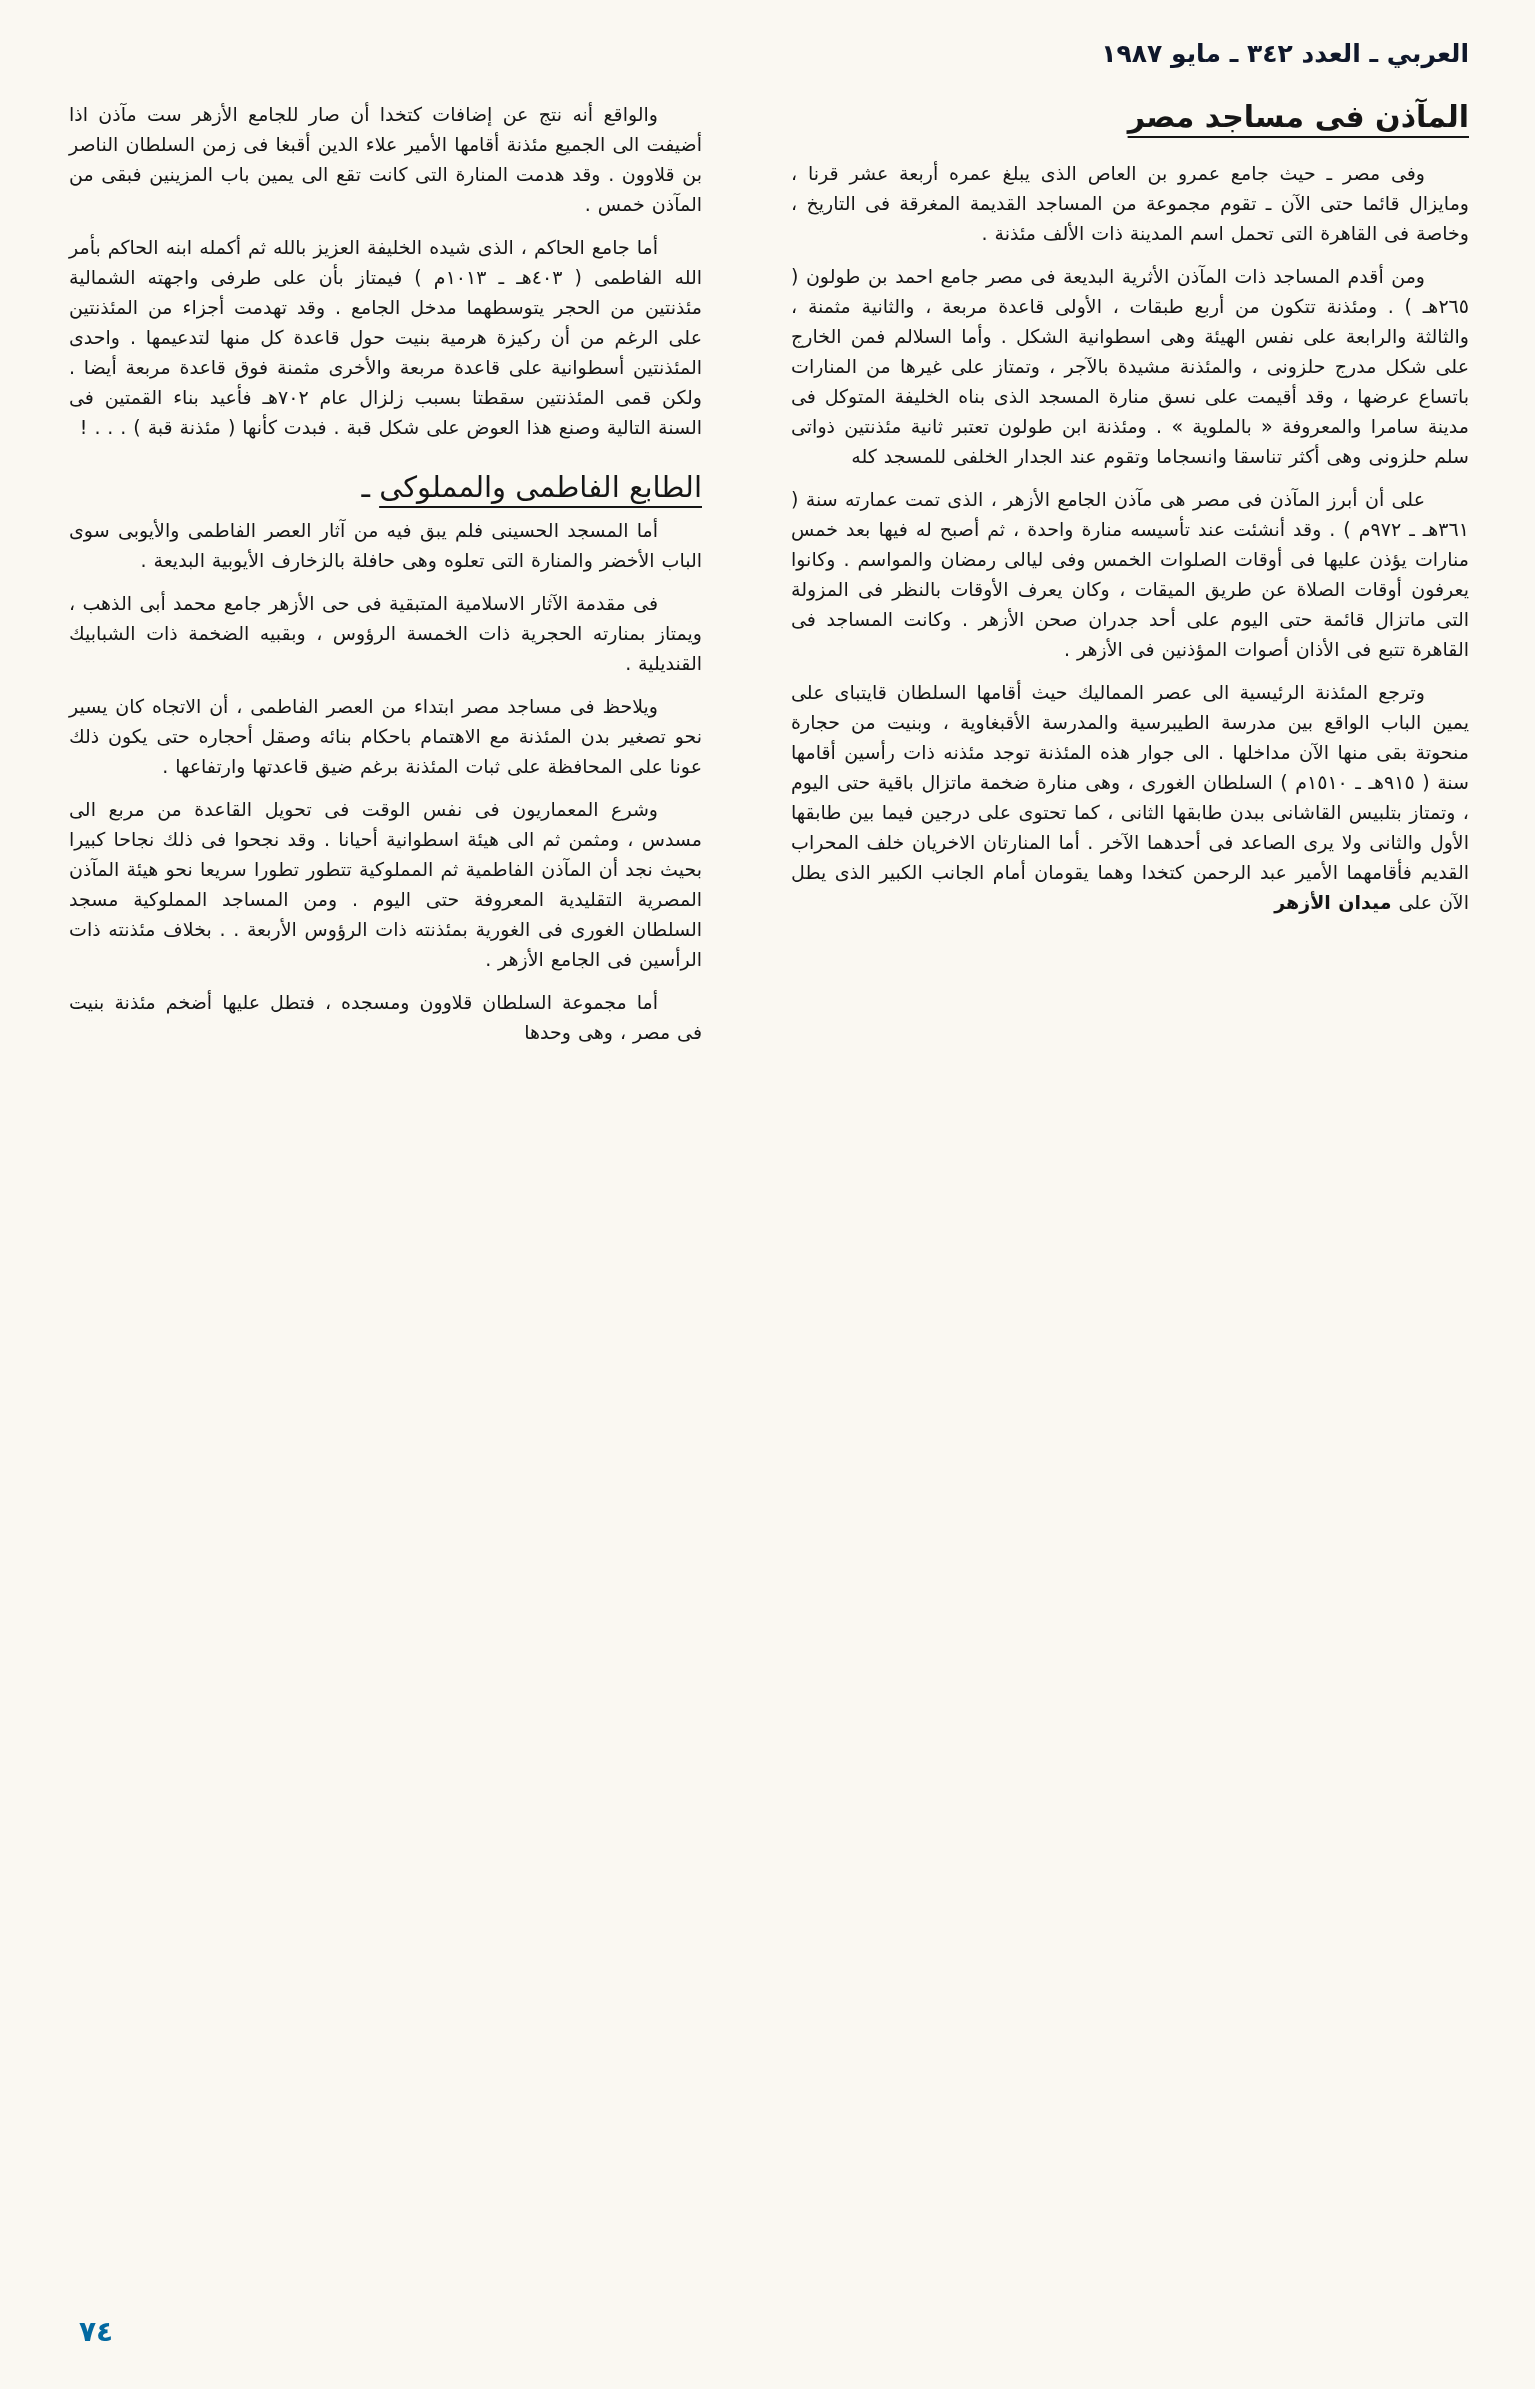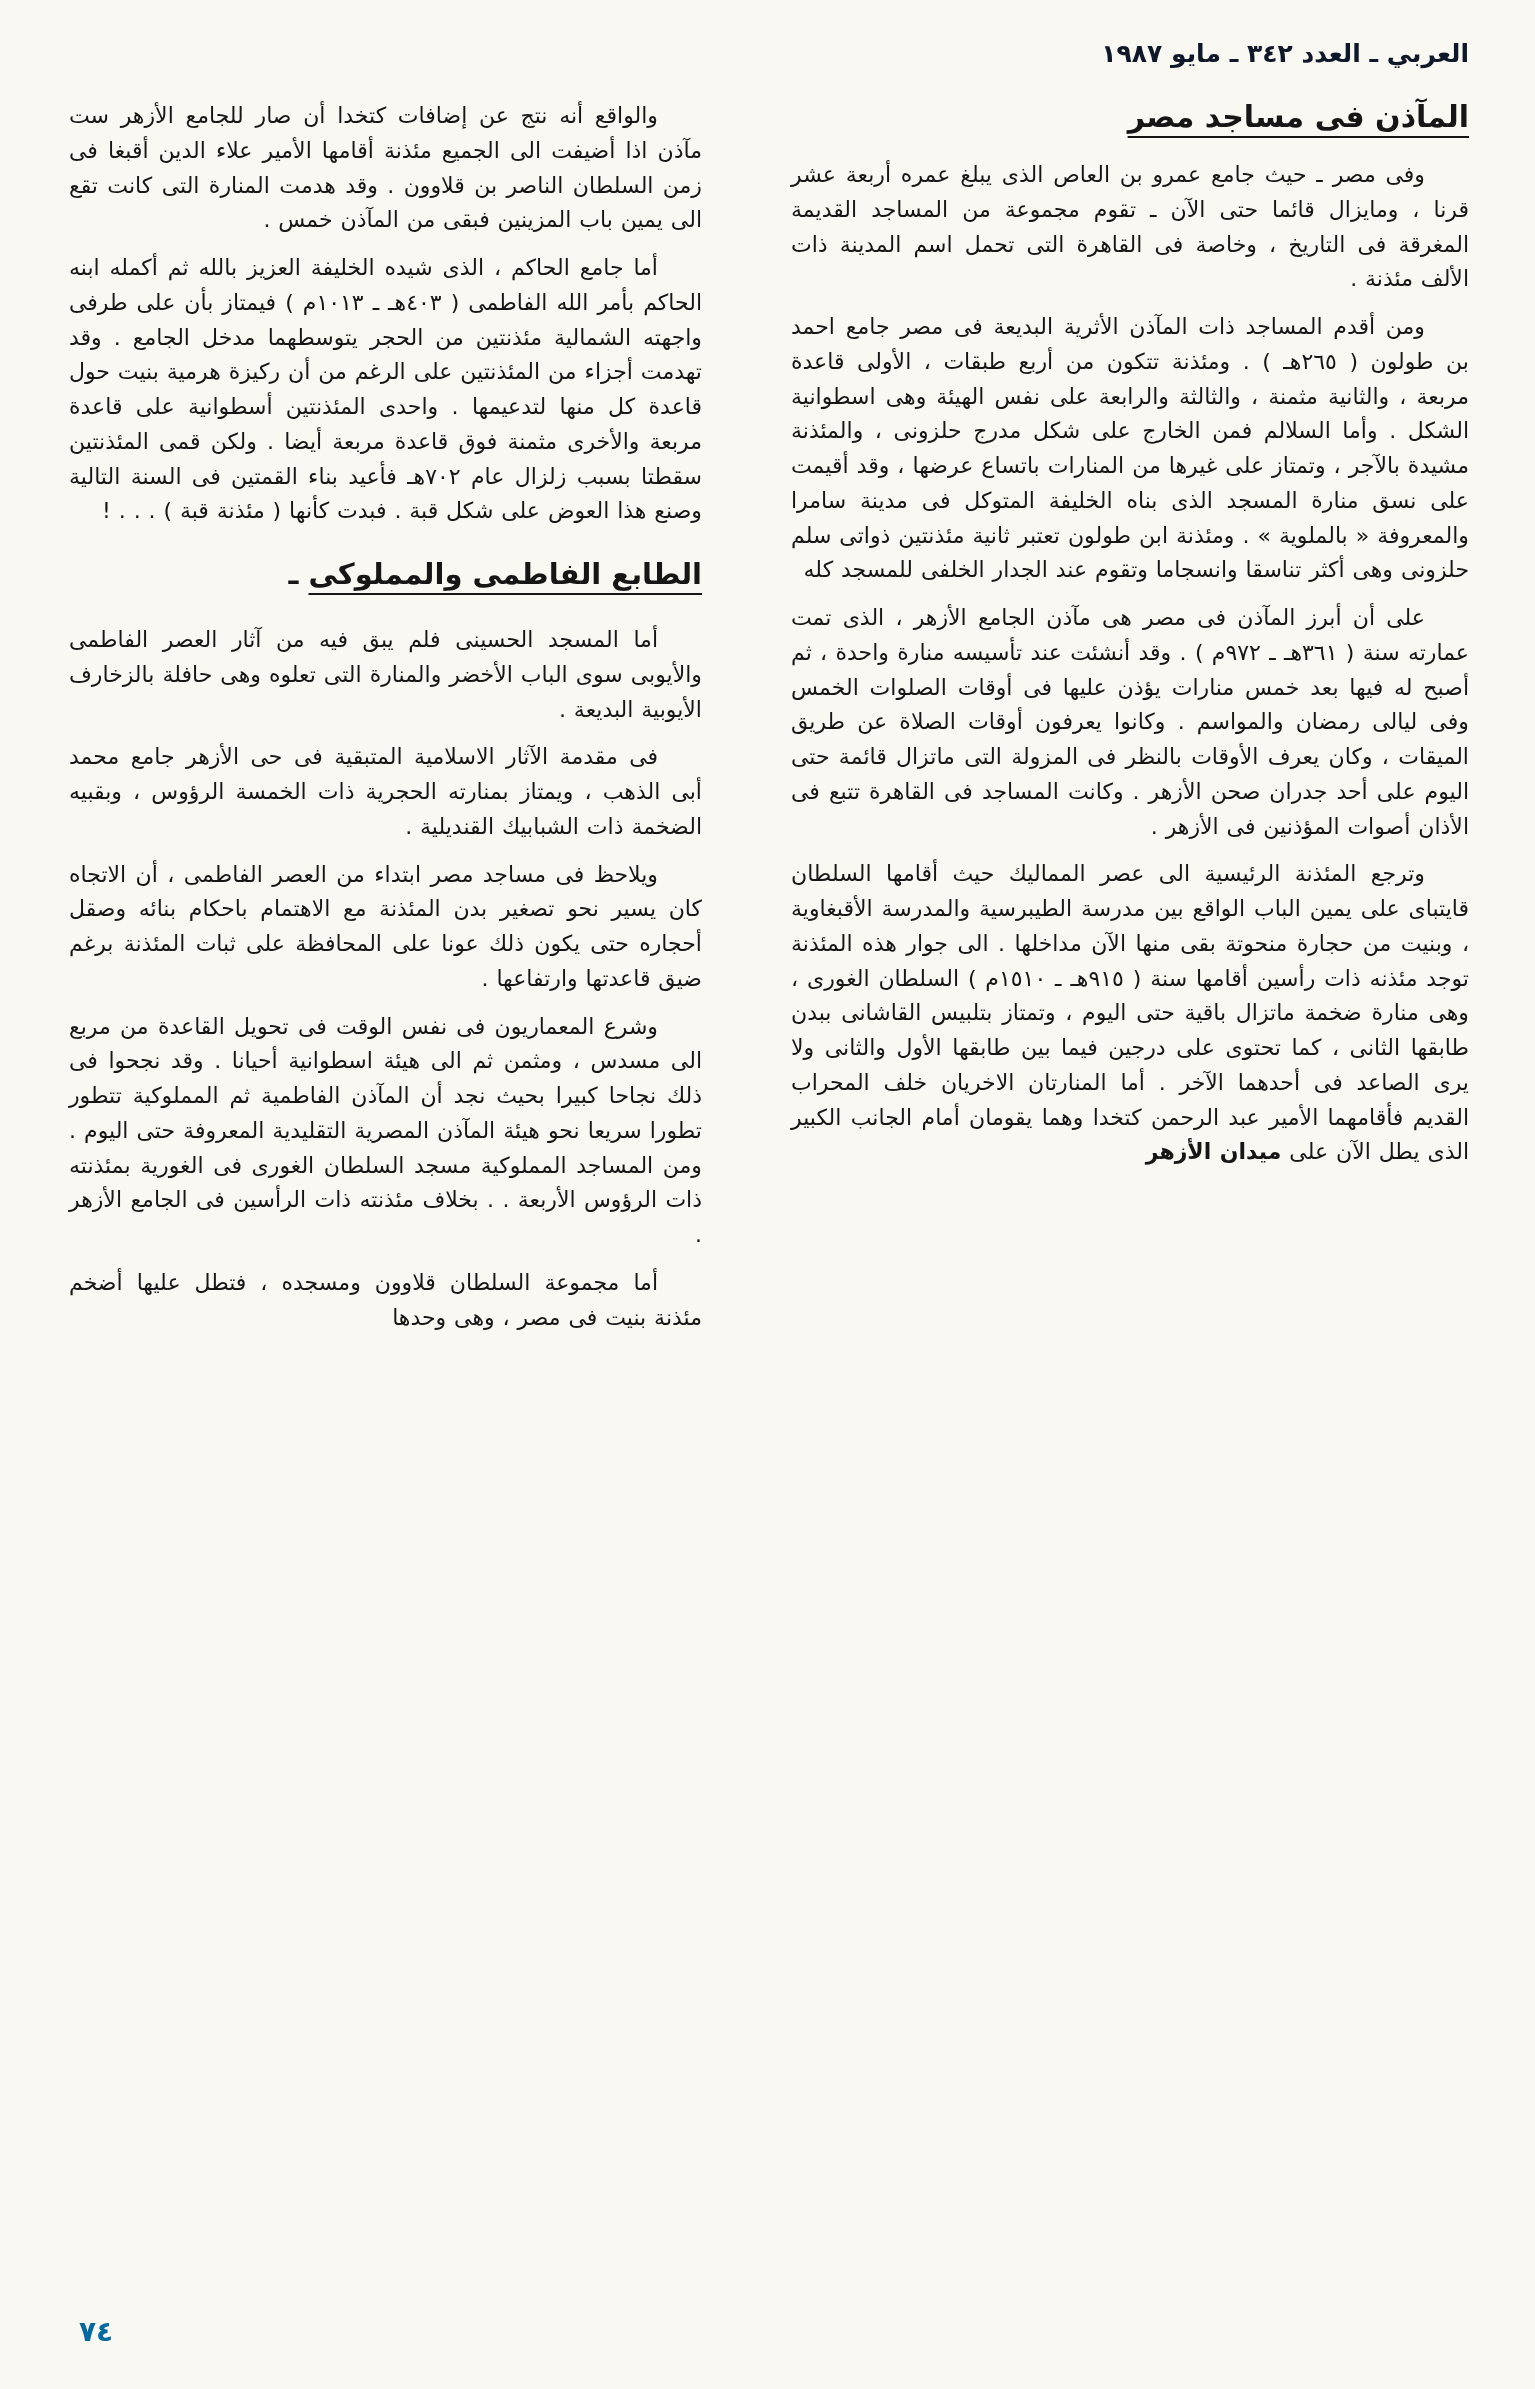--- a/index.html
+++ b/index.html
@@ -46,30 +46,30 @@
     font-size: 30px;
     font-weight: bold;
     margin: 0 0 24px 0;
     display: inline-block;
     text-decoration: underline;
     text-underline-offset: 9.2px;
     text-decoration-thickness: 2.3px;
   }
   .subheading {
     font-size: 29px;
-    font-weight: bold;
-    margin: 28px 0 32px 0;
+    font-weight: normal;
+    margin: 28px 0 11px 0;
   }
   .subheading .subheading-text {
     text-decoration: underline;
     text-underline-offset: 9.2px;
     text-decoration-thickness: 2.3px;
   }
   .para {
-    font-size: 22px;
+    font-size: 19px;
     line-height: 1.58;
     text-align: justify;
     text-indent: 44px;
     margin: 0 0 13px 0;
     word-spacing: 0.9px;
   }
   .emphasis {
     font-weight: bold;
     text-underline-offset: 7.4px;
     text-decoration-thickness: 2.3px;

